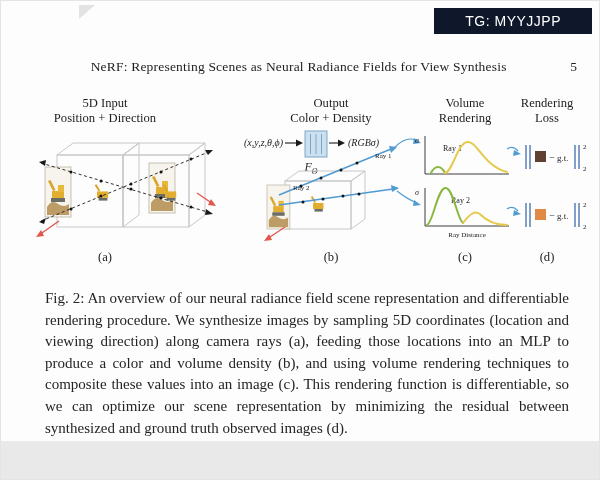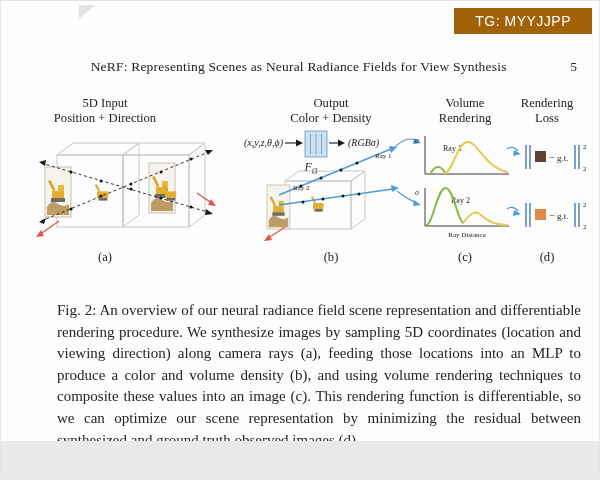--- a/index.html
+++ b/index.html
@@ -1,28 +1,28 @@
 <!DOCTYPE html>
 <html><head>
 <meta charset="utf-8">
 <style>
   html,body{margin:0;padding:0;}
   body{width:600px;height:480px;background:#fff;font-family:"Liberation Serif",serif;}
   .page{position:relative;width:600px;height:480px;background:#fdfdfd;overflow:hidden;border:1px solid #e4e4e4;box-sizing:border-box;}
-  .badge{position:absolute;top:7px;right:7px;background:#a16207;color:#fff;
-         font-family:"Liberation Sans",sans-serif;font-size:14px;padding:5px 21px;letter-spacing:.5px;}
+  .badge{position:absolute;top:7px;right:7px;background:#0f172a;color:#fff;
+         font-family:"Liberation Sans",sans-serif;font-size:14px;padding:5px 31px;letter-spacing:.5px;}
   .corner{position:absolute;top:4px;left:78px;width:0;height:0;
           border-left:16px solid #d9d9d9;border-bottom:14px solid transparent;opacity:.75;}
   .header{position:absolute;top:58px;left:40px;right:22px;display:flex;align-items:flex-end;
           font-size:13.5px;color:#1d1d1d;}
   .header .title{flex:1;text-align:center;letter-spacing:.2px;}
   .header .pageno{margin-left:14px;}
   .figure{position:absolute;top:90px;left:0;}
   .caption{position:absolute;top:283px;left:40px;width:524px;font-size:15px;line-height:21.6px;
-           color:#242424;text-align:justify;margin:16px;}
+           color:#242424;text-align:justify;margin:4px;}
   .wm-strip{position:absolute;left:0;right:0;bottom:0;height:38px;background:#e9e9e9;}
   .wm-box{position:absolute;left:2px;top:0;width:333px;height:29px;background:#fff;
           display:flex;align-items:center;padding-left:9px;box-sizing:border-box;margin-top:47px;}
   .wm-text{font-family:"Liberation Sans",sans-serif;font-size:15px;color:#2e2e2e;letter-spacing:.3px;}
   svg text{font-family:"Liberation Serif",serif;fill:#1d1d1d;}
   .colhead{font-size:12.6px;text-anchor:middle;}
   .letter{font-size:12.6px;text-anchor:middle;}
   .small{font-size:8px;}
   .tiny{font-size:7px;}
   .ital{font-style:italic;}

